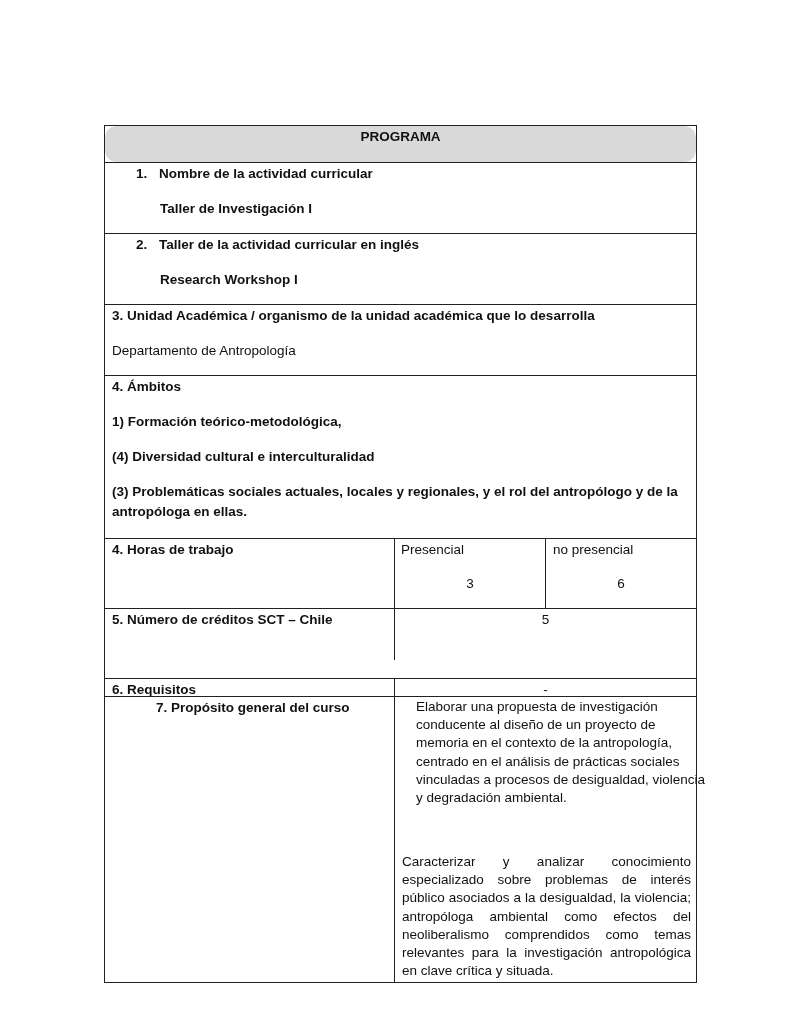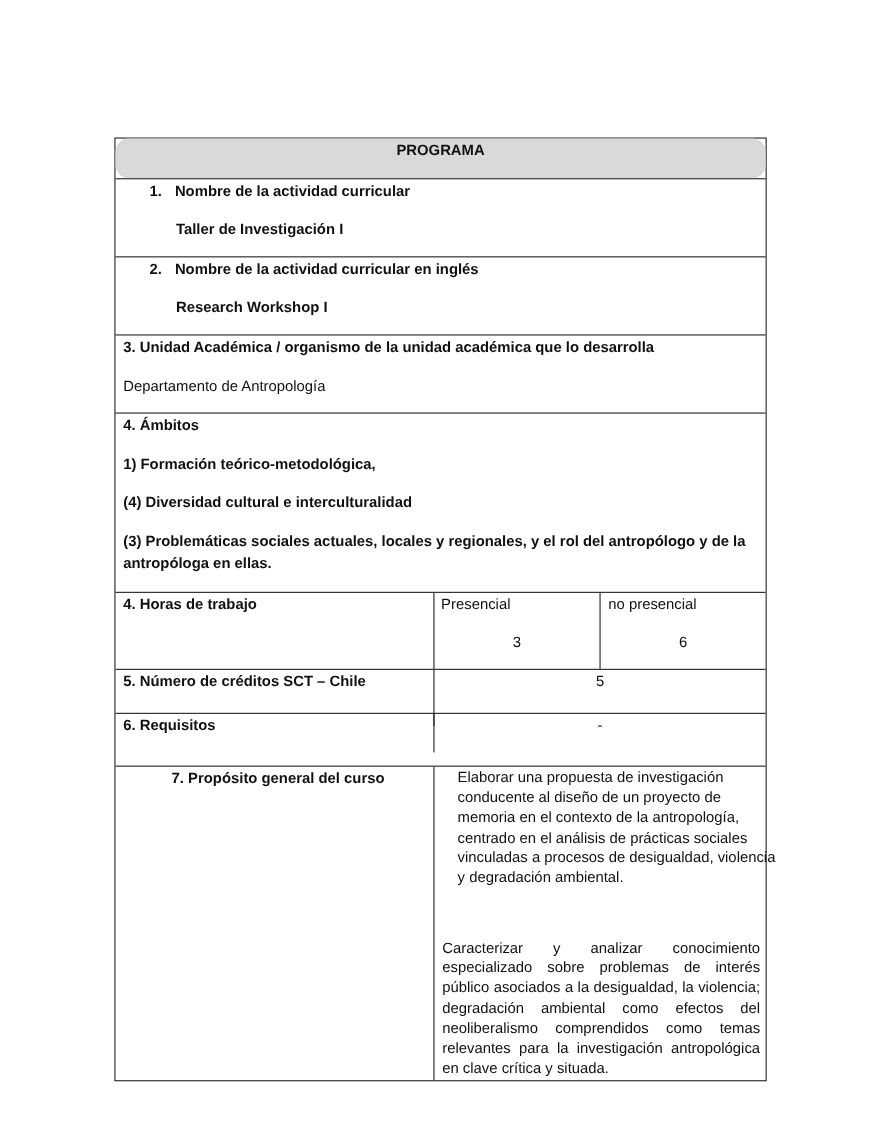--- a/index.html
+++ b/index.html
@@ -27,21 +27,21 @@
     </div>
 
     <div class="row" style="top:36px; height:71px;">
       <div class="t b" style="left:31px; top:2px;">1.</div>
       <div class="t b" style="left:54px; top:2px;">Nombre de la actividad curricular</div>
       <div class="t b" style="left:55px; top:37px;">Taller de Investigación I</div>
     </div>
 
     <div class="row" style="top:107px; height:71px;">
       <div class="t b" style="left:31px; top:2px;">2.</div>
-      <div class="t b" style="left:54px; top:2px;">Nombre de la actividad curricular en inglés</div>
+      <div class="t b" style="left:54px; top:2px;">Taller de la actividad curricular en inglés</div>
       <div class="t b" style="left:55px; top:37px;">Research Workshop I</div>
     </div>
 
     <div class="row" style="top:178px; height:71px;">
       <div class="t b" style="left:7px; top:2px;">3. Unidad Académica / organismo de la unidad académica que lo desarrolla</div>
       <div class="t" style="left:7px; top:37px;">Departamento de Antropología</div>
     </div>
 
     <div class="row" style="top:249px; height:163px;">
       <div class="t b" style="left:7px; top:2px;">4. Ámbitos</div>
@@ -60,34 +60,34 @@
       <div class="t" style="left:448px; top:2px;text-align:right;">no presencial</div>
       <div class="t center" style="left:441px; width:150px; top:36px;">6</div>
     </div>
 
     <div class="row" style="top:482px; height:52px;">
       <div class="t b" style="left:7px; top:2px;">5. Número de créditos SCT – Chile</div>
       <div class="vline" style="left:289px;"></div>
       <div class="t center" style="left:290px; right:0; top:2px;">5</div>
     </div>
 
-    <div class="row" style="top:522px; height:36px;">
+    <div class="row" style="top:552px; height:36px;">
       <div class="t b" style="left:7px; top:2px;">6. Requisitos</div>
       <div class="vline" style="left:289px;"></div>
       <div class="t center" style="left:290px; right:0; top:2px;">-</div>
     </div>
 
     <div class="row" style="top:570px; bottom:0;">
       <div class="t b" style="left:7px; top:2px;margin-left:44px;">7. Propósito general del curso</div>
       <div class="vline" style="left:289px;"></div>
       <div class="para" style="left:291px; top:1px; width:300px;padding-left:20px;">
         <div>Elaborar una propuesta de investigación</div>
         <div>conducente al diseño de un proyecto de</div>
         <div>memoria en el contexto de la antropología,</div>
         <div>centrado en el análisis de prácticas sociales</div>
         <div>vinculadas a procesos de desigualdad, violencia</div>
         <div>y degradación ambiental.</div>
       </div>
-      <div class="para justify" style="left:297px; top:156px; width:289px;">Caracterizar y analizar conocimiento especializado sobre problemas de interés público asociados a la desigualdad, la violencia; degradación ambiental como efectos del neoliberalismo comprendidos como temas relevantes para la investigación antropológica en clave crítica y situada.</div>
+      <div class="para justify" style="left:297px; top:156px; width:289px;">Caracterizar y analizar conocimiento especializado sobre problemas de interés público asociados a la desigualdad, la violencia; antropóloga ambiental como efectos del neoliberalismo comprendidos como temas relevantes para la investigación antropológica en clave crítica y situada.</div>
     </div>
 
   </div>
 </div>
 
 </body></html>

